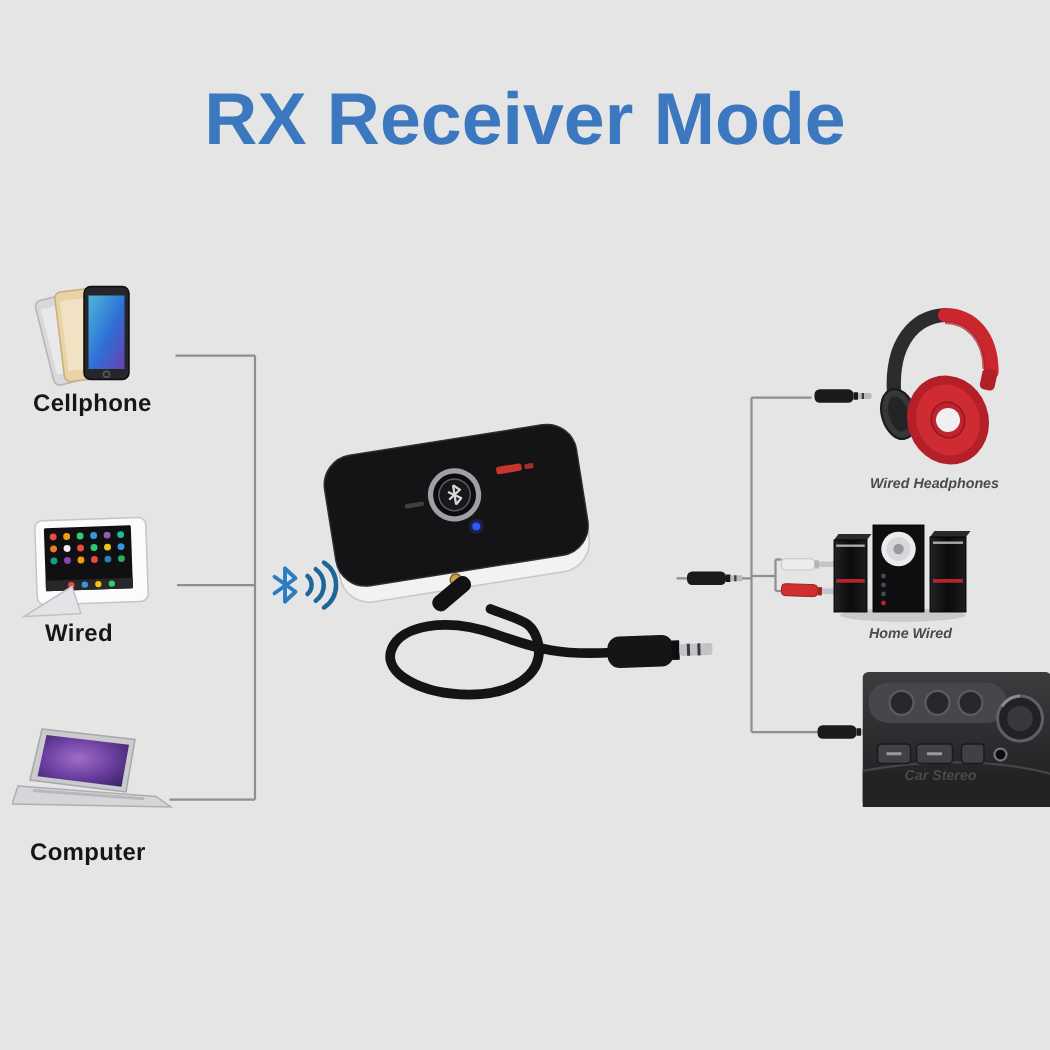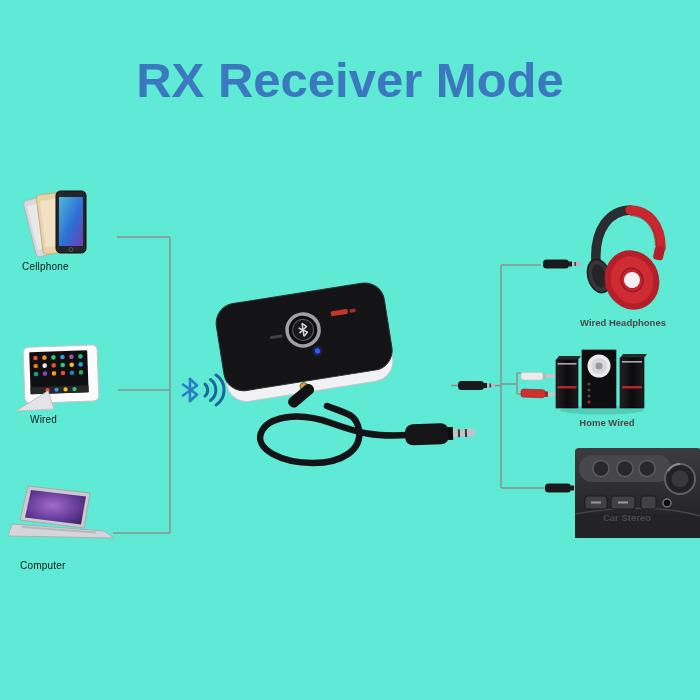--- a/index.html
+++ b/index.html
@@ -1,29 +1,29 @@
 <!DOCTYPE html>
 <html><head>
 <meta charset="utf-8">
 <style>
   html,body{margin:0;padding:0;background:#ffffff;}
   .stage{
-    position:relative;width:700px;height:700px;background:#5eead4;overflow:hidden;
+    position:relative;width:700px;height:700px;background:#e5e5e5;overflow:hidden;
     font-family:"Liberation Sans",sans-serif;
   }
   .title{
     position:absolute;left:0;top:56px;width:100%;text-align:center;
     font-size:49px;font-weight:700;color:#3b78bf;letter-spacing:0px;line-height:1;
   }
   .lines-layer,.art{position:absolute;}
   .src-label{
-    position:absolute;font-size:10px;font-weight:400;color:#161616;letter-spacing:.2px;
+    position:absolute;font-size:16px;font-weight:700;color:#161616;letter-spacing:.2px;
   }
   .out-label{
-    position:absolute;width:110px;text-align:center;font-size:9.5px;font-weight:600;color:#4a4a4a;
+    position:absolute;width:110px;text-align:center;font-size:9.5px;font-weight:600;color:#4a4a4a;font-style:italic;
   }
 </style>
 </head>
 <body>
 
 <div class="stage">
 
   <div class="title">RX Receiver Mode</div>
 
   <svg class="lines-layer" style="left:0;top:0" width="700" height="700" viewBox="0 0 700 700">

